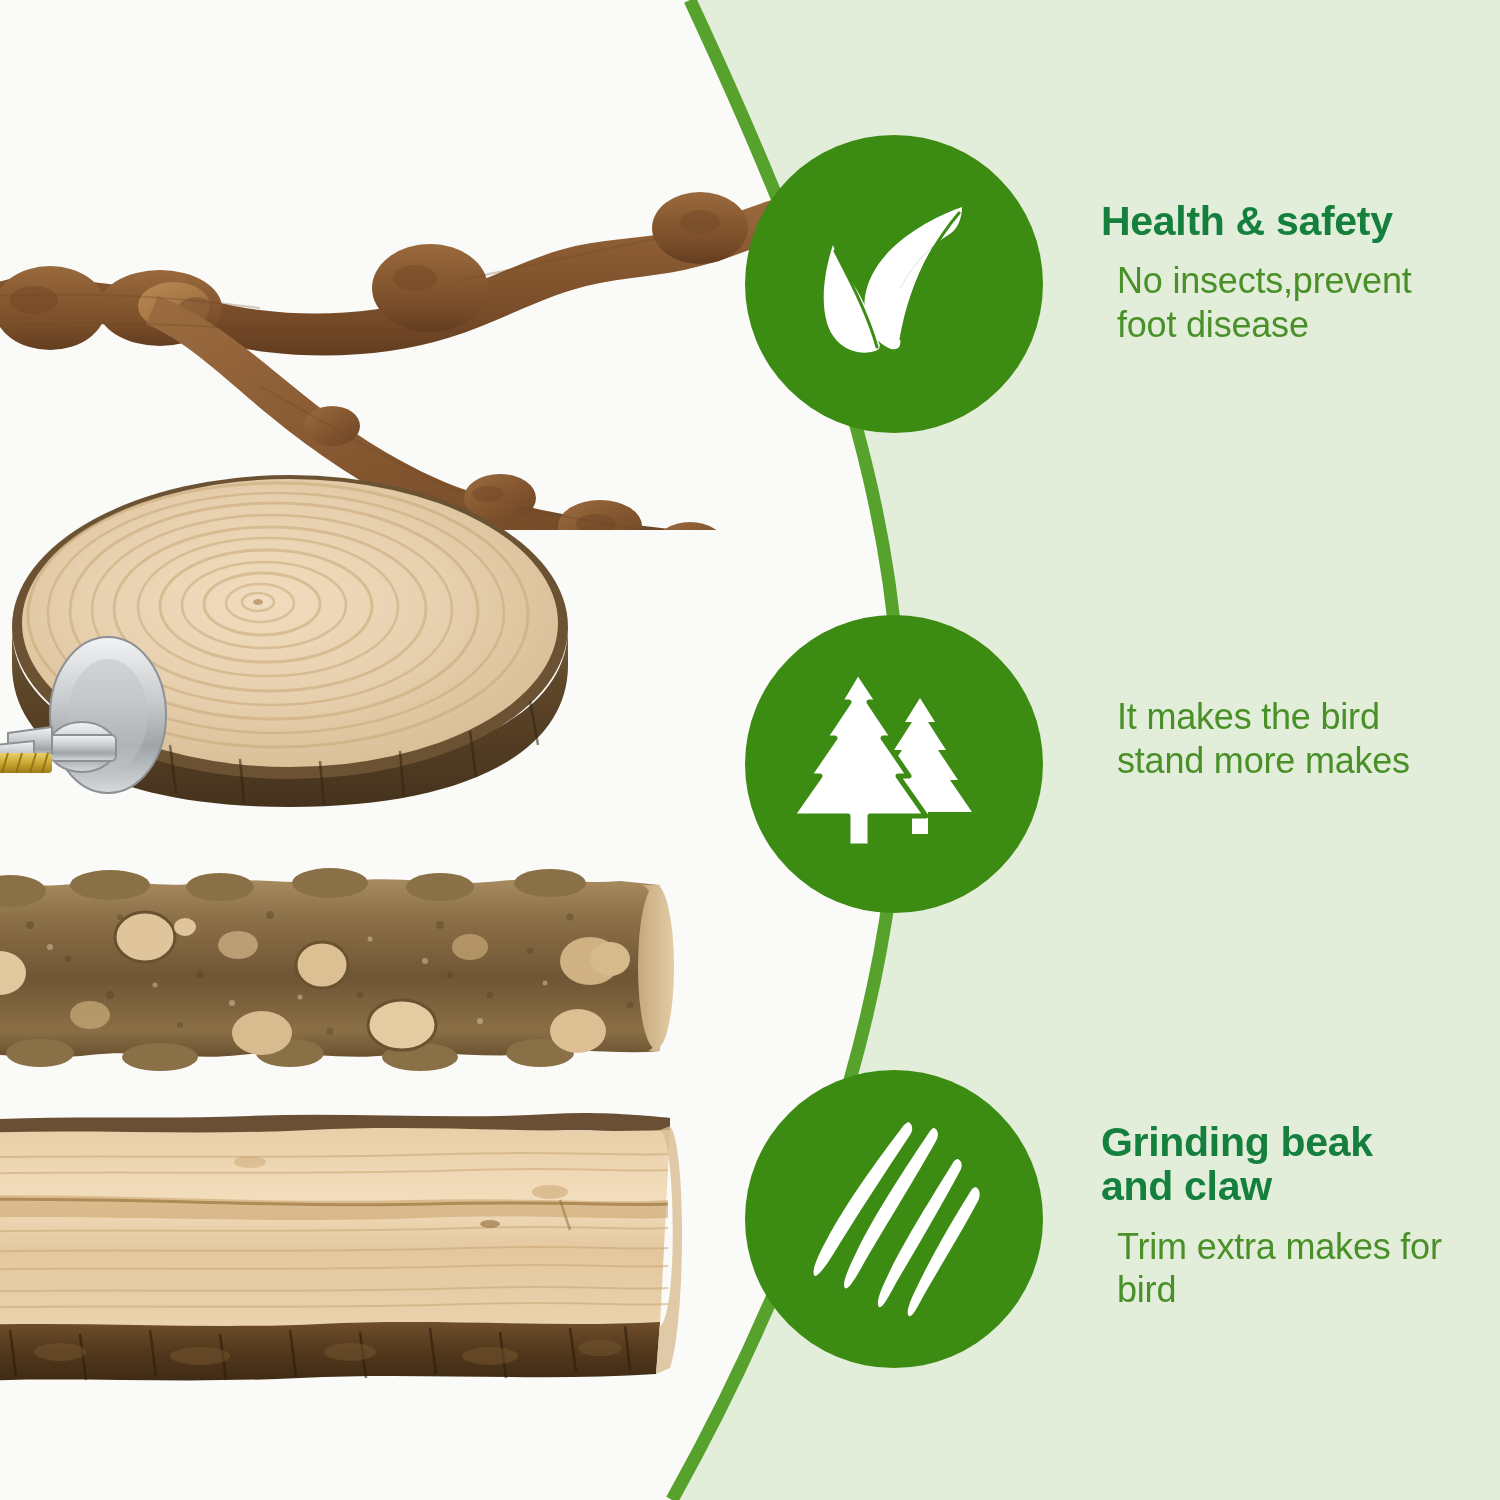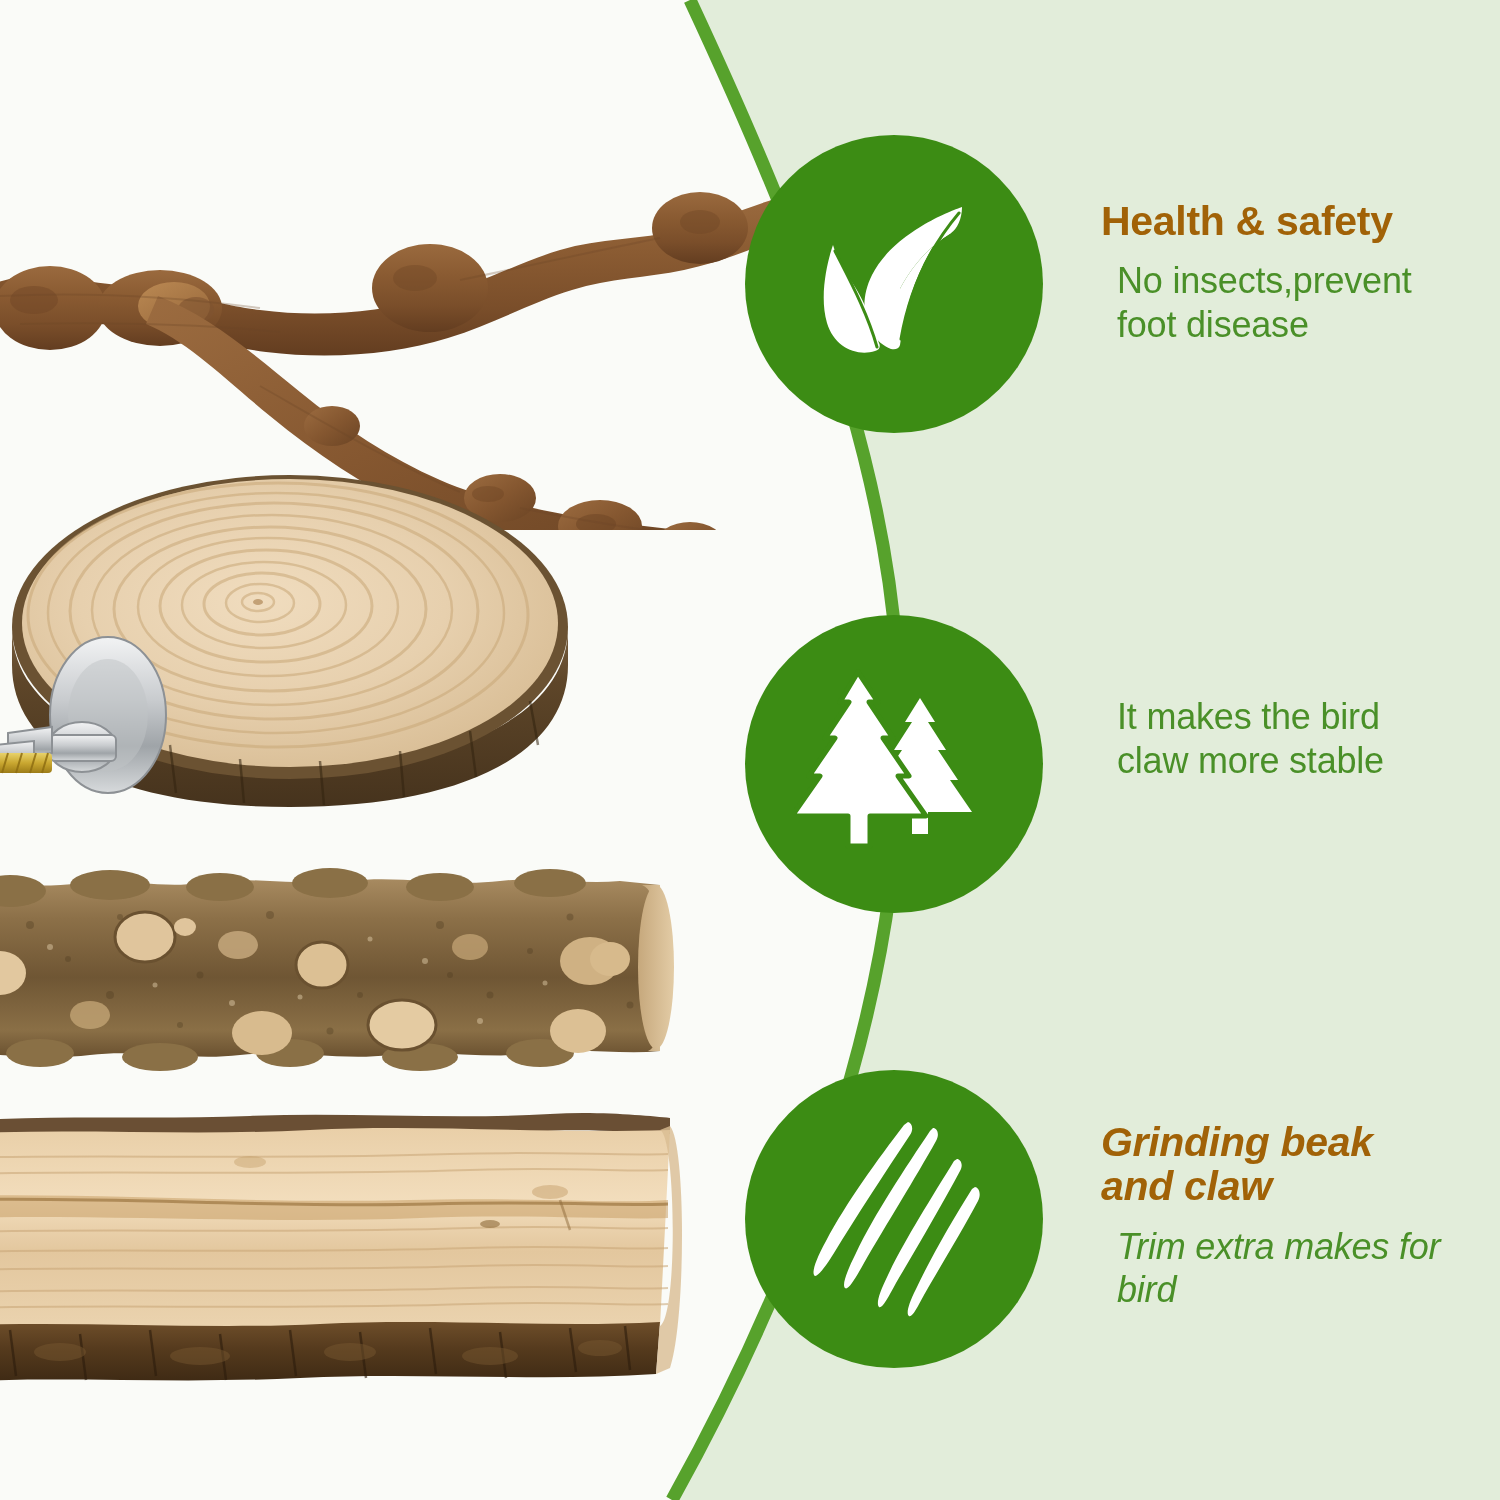--- a/index.html
+++ b/index.html
@@ -42,23 +42,23 @@
 
   .badge{
     width:298px;height:298px;border-radius:50%;
     background:#3C8C14;flex:0 0 auto;
     display:flex;align-items:center;justify-content:center;
     position:relative;
   }
   .badge svg{display:block;}
 
   .ftext{margin-left:58px;padding-top:64px;width:400px;}
-  .f3 .ftext{padding-top:50px;font-style:italic;}
+  .f3 .ftext{padding-top:50px;}
   .ftitle{
-    font-size:41px;font-weight:bold;color:#a16207;
+    font-size:41px;font-weight:bold;color:#15803d;
     line-height:1.08;letter-spacing:-0.3px;margin:0 0 10px 0;
     white-space:pre-line;
   }
   .fdesc{
     font-size:36px;color:#4A9028;line-height:1.22;margin:16px;
     letter-spacing:-0.2px;white-space:pre-line;
   }
 </style>
 </head>
 <body>
@@ -438,21 +438,21 @@
               <path d="M64 8
                        L 84 38 L 75 38 L 99 74 L 89 74 L 115 112 L 104 112 L 132 152
                        L 76 152 L 76 182 L 54 182 L 54 152 L -2 152
                        L 26 112 L 15 112 L 41 74 L 31 74 L 55 38 L 46 38 Z"></path>
             </g>
           </svg>
         </span>
       </div>
       <div class="ftext">
         <p class="fdesc">It makes the bird
-claw more stable</p>
+stand more makes</p>
       </div>
     </div>
 
     <div class="feature f3">
       <div class="badge">
         <span>
           <svg width="200" height="200" viewBox="0 0 200 200" xmlns="http://www.w3.org/2000/svg">
             <g fill="#FFFFFF">
 
               <path d="M110 6 C 84 40, 52 84, 32 122 C 22 140, 18 152, 20 156

